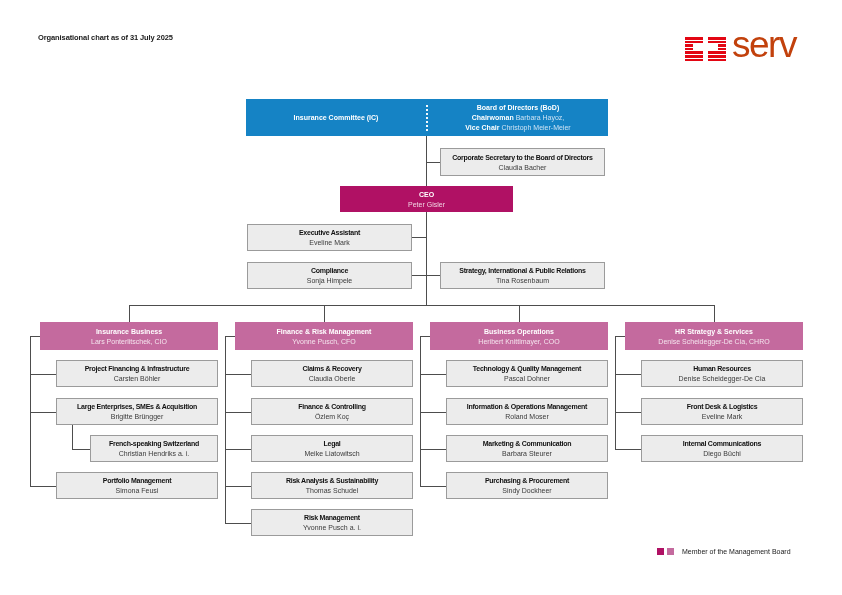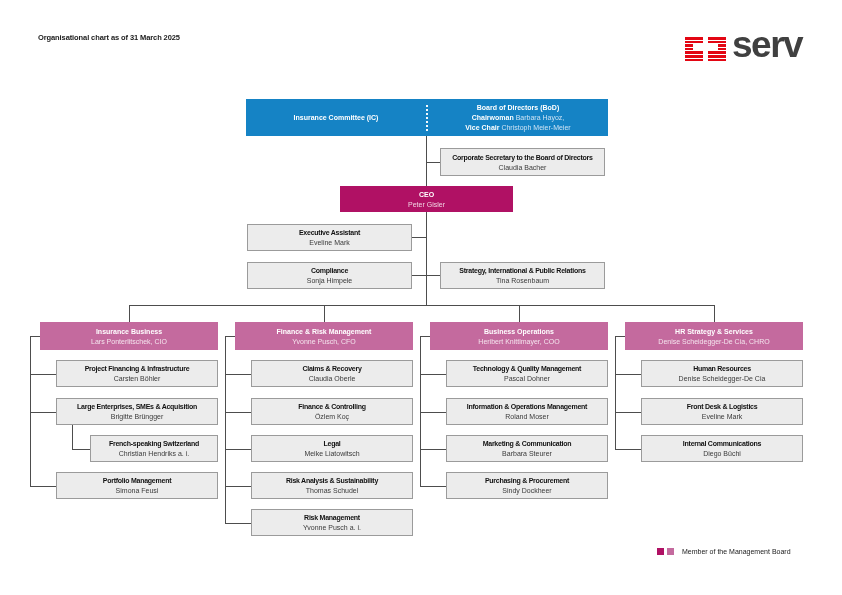--- a/index.html
+++ b/index.html
@@ -14,21 +14,21 @@
     color:#1a1a1a;letter-spacing:-0.1px;
   }
   
   .logo{position:absolute;left:685px;top:33px;display:flex;align-items:flex-start;}
   .mark{display:flex;gap:5px;margin-top:4px;}
   .glyph{display:flex;flex-direction:column;gap:1px;width:18px;}
   .glyph .s{height:2.6px;background:#e30613;width:100%;}
   .glyph .s.short{width:8px;}
   .glyph.right .s.short{margin-left:auto;}
   .logotext{
-    font-size:37px;font-weight:bold;color:#404040;line-height:28px;
+    font-size:37px;font-weight:normal;color:#c2410c;line-height:28px;
     letter-spacing:-1.5px;margin-left:6px;margin-top:-2px;
   }
   
   .bluebar{
     position:absolute;left:246px;top:99px;width:362px;height:37px;background:#1583c5;
     display:flex;color:#fff;
   }
   .bluebar .cell{flex:1;display:flex;flex-direction:column;justify-content:center;text-align:center;}
   .bluebar .divider{
     width:0;border-left:2px dotted rgba(255,255,255,0.95);height:26px;align-self:center;
@@ -56,21 +56,21 @@
   .sw{width:7px;height:7px;margin-right:3px;}
   .sw.dark{background:#b01164;}
   .sw.light{background:#c46a9e;}
   .legend .lbl{font-size:7px;color:#1a1a1a;margin-left:5px;white-space:nowrap;}
 </style>
 </head>
 <body>
 
 <div class="canvas">
 
-  <div class="pagetitle">Organisational chart as of 31 March 2025</div>
+  <div class="pagetitle">Organisational chart as of 31 July 2025</div>
 
   <div class="logo">
     <div class="mark">
       <div class="glyph left">
         <div class="s"></div>
           <div class="s"></div>
           <div class="s short"></div>
           <div class="s short"></div>
           <div class="s"></div>
           <div class="s"></div>

